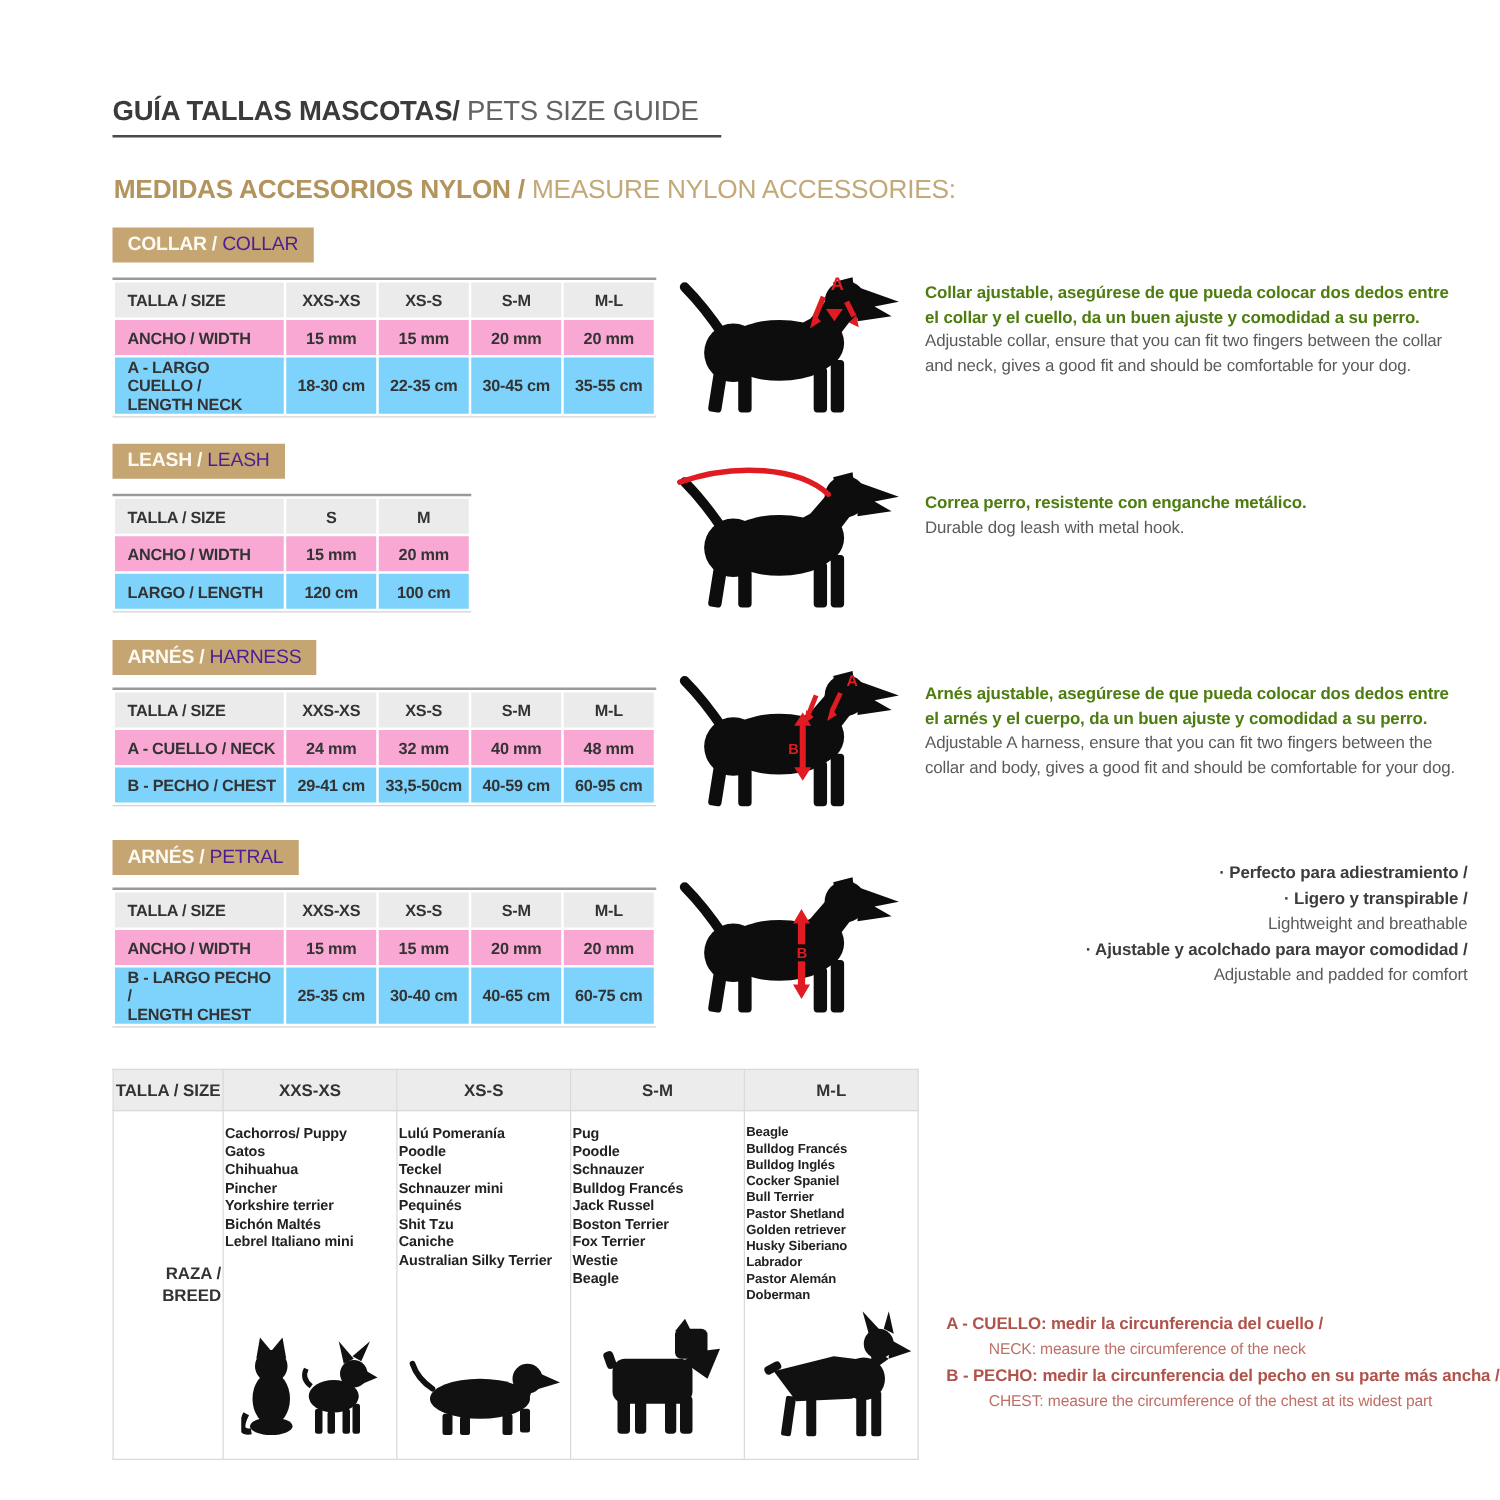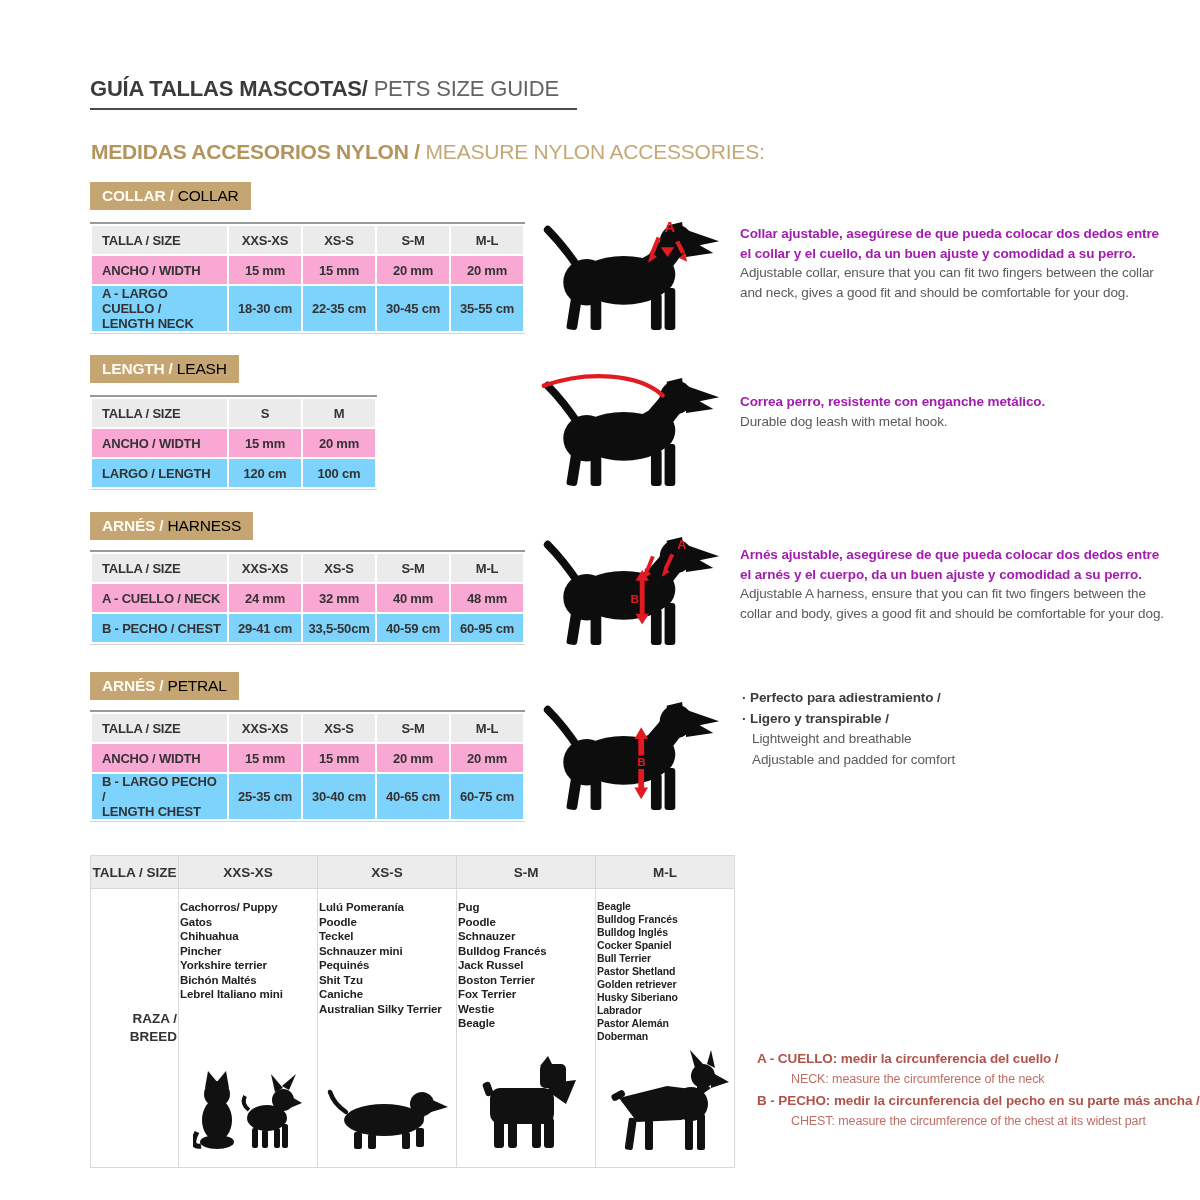--- a/index.html
+++ b/index.html
@@ -12,38 +12,38 @@
               font-size:22px;font-weight:700;letter-spacing:-0.2px;color:#3b3b3b;white-space:nowrap;}
   .main-title .en{font-weight:400;color:#636363;}
   .sub-title{position:absolute;left:91px;top:140px;font-size:21px;font-weight:700;
              letter-spacing:-0.2px;color:#b2945c;white-space:nowrap;}
   .sub-title .en{font-weight:400;color:#c3a878;}
 
   
   .badge{position:absolute;left:90px;height:28px;line-height:28px;padding:0 12px;
          background:#c5a571;color:#fdfaf2;font-size:15.5px;font-weight:700;
          letter-spacing:-0.2px;white-space:nowrap;}
-  .badge .en{font-weight:400;color:#000000;}
+  .badge .en{font-weight:400;color:#4c1d95;}
 
   
   table.size-table{position:absolute;border-collapse:separate;border-spacing:2px;
                    border-top:2px solid #9a9a9a;border-bottom:1px solid #d2d2d2;}
   table.size-table td{font-size:13px;font-weight:700;color:#333;text-align:center;
                       padding:0 5px;height:28px;letter-spacing:-0.2px;}
   table.size-table td.lbl{text-align:left;padding-left:10px;white-space:pre-line;line-height:15px;}
   table.size-table tr.hdr td{background:#ebebeb;}
   table.size-table tr.mid td{background:#f9a8d4;}
   table.size-table tr.plain td{background:#7dd3fc;}
   table.size-table tr.tall td{height:44px;}
 
   
   .desc{position:absolute;width:432px;font-size:13.5px;line-height:19.5px;letter-spacing:-0.1px;}
-  .desc .es{font-weight:700;color:#a21caf;}
+  .desc .es{font-weight:700;color:#4d7c0f;}
   .desc .en{font-weight:400;color:#5a5a5a;}
-  .bullets{position:absolute;width:432px;font-size:13.5px;line-height:20.5px;letter-spacing:-0.1px;}
+  .bullets{position:absolute;width:432px;font-size:13.5px;line-height:20.5px;letter-spacing:-0.1px;text-align:right;}
   .bullets .es{font-weight:700;color:#3c3c3c;}
   .bullets .es:before{content:"· ";}
   .bullets .en{font-weight:400;color:#5a5a5a;padding-left:10px;}
 
   
   .dogfig{position:absolute;width:185px;height:122px;}
   .dogfig svg{width:100%;height:100%;}
 
   
   table.breed-table{position:absolute;left:90px;top:855px;border-collapse:collapse;table-layout:fixed;}
@@ -143,21 +143,21 @@
         <polygon points="133,46 126,36 140,36"></polygon>
       </g>
     </svg>
   </div>
   <div class="desc" style="left:740px;top:224px">
     <div class="es">Collar ajustable, asegúrese de que pueda colocar dos dedos entre el collar y el cuello, da un buen ajuste y comodidad a su perro.</div>
     <div class="en">Adjustable collar, ensure that you can fit two fingers between the collar and neck, gives a good fit and should be comfortable for your dog.</div>
   </div>
 
   <div class="badge" style="top:355px">
-    <span>LENGTH / </span><span class="en">LEASH</span>
+    <span>LEASH / </span><span class="en">LEASH</span>
   </div>
   <table class="size-table" style="left:90px;top:395px">
     <colgroup>
         <col style="width:135px">
         <col style="width:72px">
         <col style="width:72px">
       </colgroup>
     <tbody>
         <tr class="hdr">
       <td class="lbl">TALLA / SIZE</td>
@@ -288,20 +288,21 @@
         <polygon points="106,110 99,98 113,98"></polygon>
         <rect x="99" y="65" width="15" height="14" fill="#0d0d0d"></rect>
         <text x="102" y="76" font-size="12" font-weight="bold">B</text>
       </g>
     </svg>
   </div>
   <div class="bullets" style="left:742px;top:688px">
     <div class="es">Perfecto para adiestramiento /</div>
     <div class="es">Ligero y transpirable /</div>
     <div class="en">Lightweight and breathable</div>
+    <div class="es">Ajustable y acolchado para mayor comodidad /</div>
     <div class="en">Adjustable and padded for comfort</div>
   </div>
 
   <table class="breed-table">
     <colgroup>
         <col style="width:88px">
         <col style="width:139px">
         <col style="width:139px">
         <col style="width:139px">
         <col style="width:139px">

